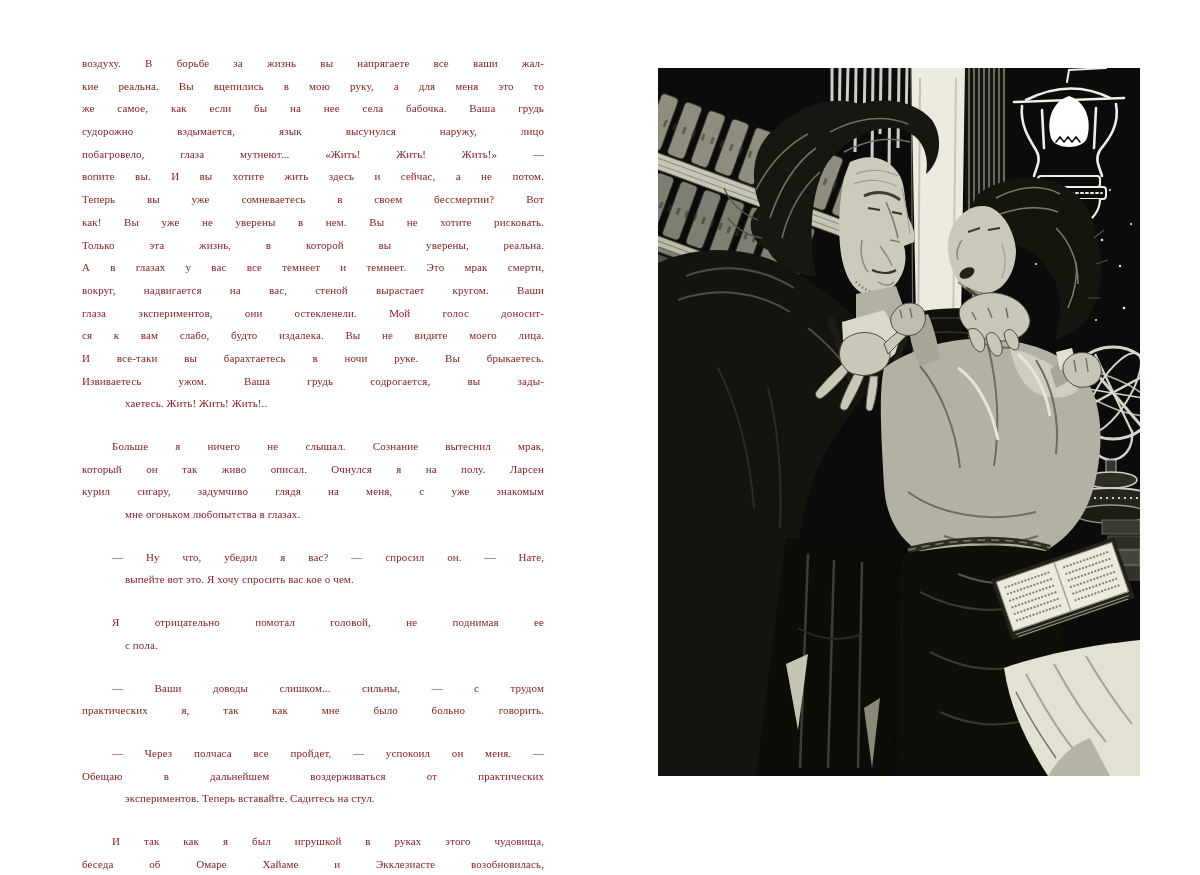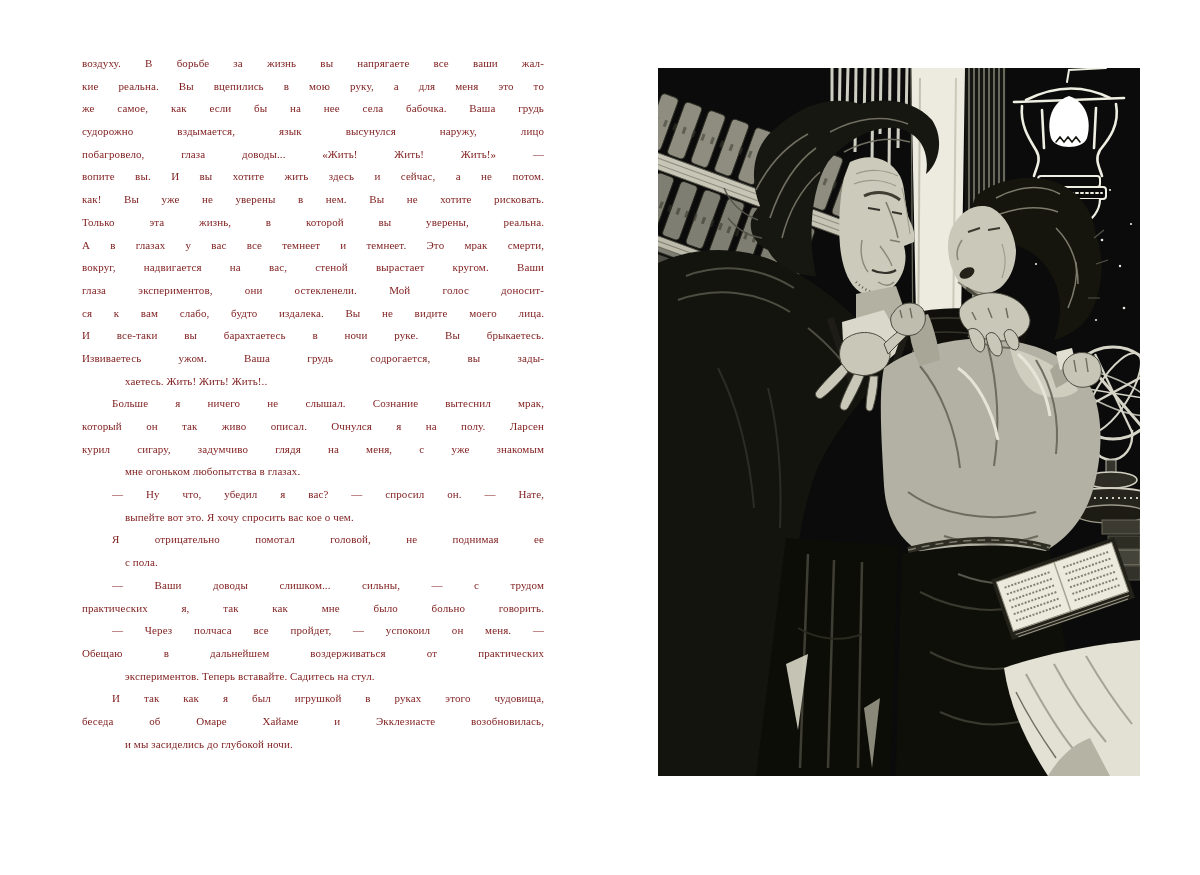--- a/index.html
+++ b/index.html
@@ -12,39 +12,40 @@
   
   .text-column{
     position:absolute;left:82px;top:52px;width:462px;
     color:#7f1d1d;font-size:11px;line-height:22.7px;letter-spacing:0.01em;
   }
   .line{
     text-align:justify;text-align-last:justify;
     white-space:nowrap;height:22.7px;overflow:visible;
   }
   .line.end{text-align-last:left;margin-left:43px;}
-  .line.indent{text-indent:30px;}
+  .line.indent{text-indent:30px;margin-top:20px;}
   
   .illustration{
     position:absolute;left:658px;top:68px;width:482px;height:708px;
   }
   .illustration svg{display:block;width:482px;height:708px;}
 </style>
 </head>
 <body>
 
 <div class="spread">
 
   <div class="text-column">
       <div class="line">воздуху. В борьбе за жизнь вы напрягаете все ваши жал-</div>
       <div class="line">кие реальна. Вы вцепились в мою руку, а для меня это то</div>
       <div class="line">же самое, как если бы на нее села бабочка. Ваша грудь</div>
       <div class="line">судорожно вздымается, язык высунулся наружу, лицо</div>
-      <div class="line">побагровело, глаза доводы... «Жить! Жить! Жить!» —</div>
+      <div class="line">побагровело, глаза мутнеют... «Жить! Жить! Жить!» —</div>
       <div class="line">вопите вы. И вы хотите жить здесь и сейчас, а не потом.</div>
+      <div class="line">Теперь вы уже сомневаетесь в своем бессмертии? Вот</div>
       <div class="line">как! Вы уже не уверены в нем. Вы не хотите рисковать.</div>
       <div class="line">Только эта жизнь, в которой вы уверены, реальна.</div>
       <div class="line">А в глазах у вас все темнеет и темнеет. Это мрак смерти,</div>
       <div class="line">вокруг, надвигается на вас, стеной вырастает кругом. Ваши</div>
       <div class="line">глаза экспериментов, они остекленели. Мой голос доносит-</div>
       <div class="line">ся к вам слабо, будто издалека. Вы не видите моего лица.</div>
       <div class="line">И все-таки вы барахтаетесь в ночи руке. Вы брыкаетесь.</div>
       <div class="line">Извиваетесь ужом. Ваша грудь содрогается, вы зады-</div>
       <div class="line end">хаетесь. Жить! Жить! Жить!..</div>
       <div class="line indent">Больше я ничего не слышал. Сознание вытеснил мрак,</div>

